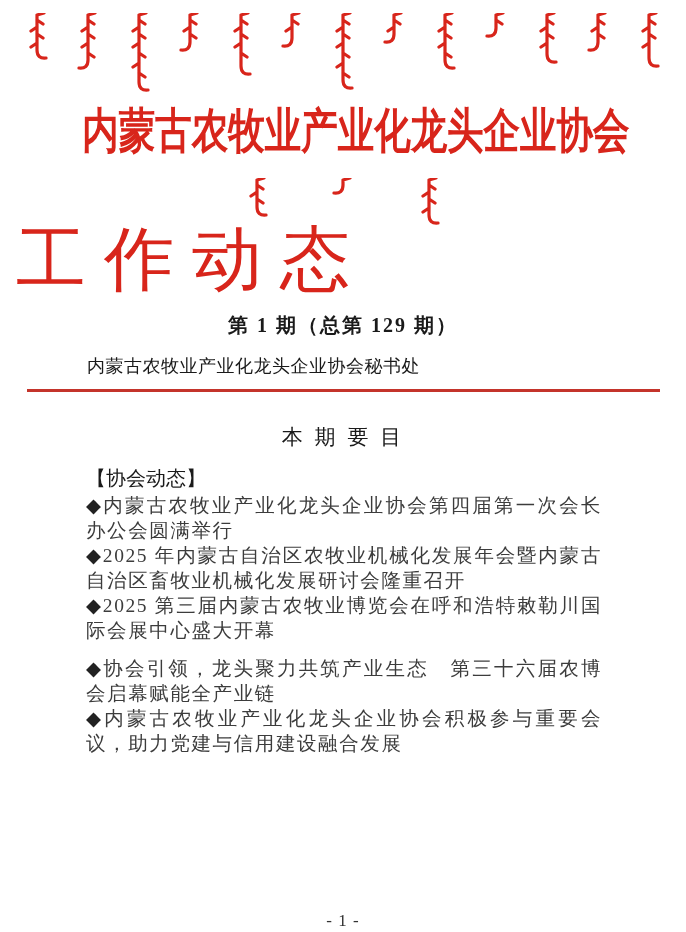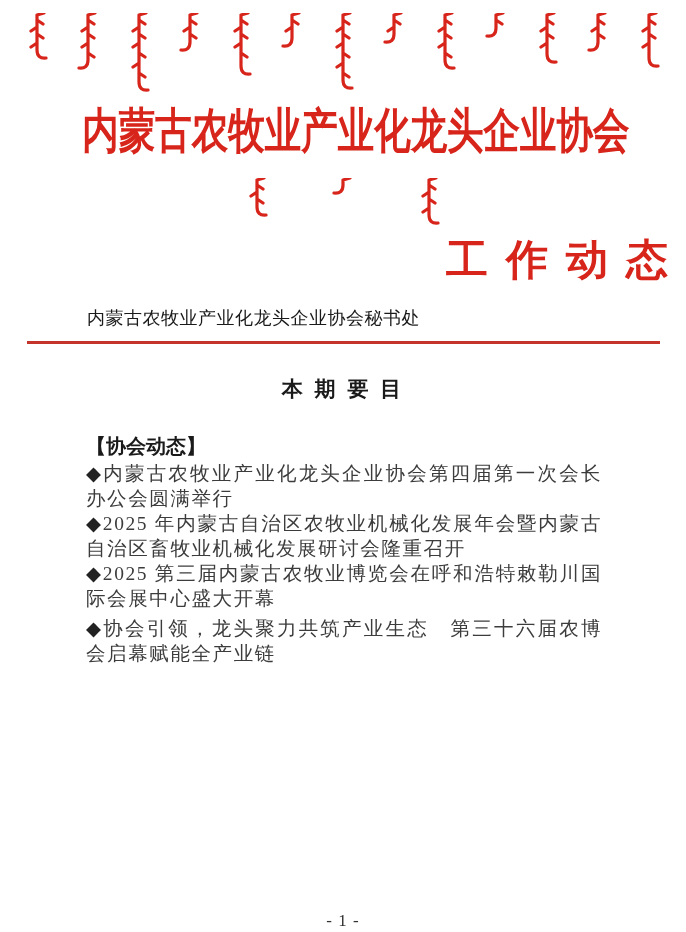--- a/index.html
+++ b/index.html
@@ -17,22 +17,22 @@
   
   .assoc-title{
     margin-top:11px;text-align:center;white-space:nowrap;
     font-size:48px;font-weight:bold;color:var(--red);
     transform:scaleX(0.76);transform-origin:center;
     line-height:50px;letter-spacing:0px;
   }
 
   
   .bulletin-title{
-    margin:2px 0 0 0;text-align:right;
-    font-size:42px;font-weight:bold;color:var(--red);
+    margin:2px 0 0 0;text-align:left;
+    font-size:70px;font-weight:normal;color:var(--red);
     letter-spacing:18px;padding-left:16px;line-height:60px;
   }
 
   .issue-line{
     margin-top:22px;text-align:center;
     font-size:20px;font-weight:bold;color:var(--ink);
     letter-spacing:2px;line-height:26px;
   }
 
   .publisher-row{
@@ -42,36 +42,36 @@
   }
 
   .red-rule{
     margin:11px auto 0 auto;width:633px;height:3px;
     background:var(--rule);border:none;
   }
 
   .contents-heading{
     margin-top:31px;text-align:center;
     font-family:"Liberation Sans","DejaVu Sans",sans-serif;
-    font-size:21px;font-weight:bold;color:var(--ink);
+    font-size:21px;font-weight:normal;color:var(--ink);
     letter-spacing:3px;line-height:28px;
   }
 
   .section-label{
-    margin-top:30px;padding-left:86px;
+    margin-top:14px;padding-left:86px;
     font-family:"Liberation Sans","DejaVu Sans",sans-serif;
-    font-size:20px;font-weight:bold;color:var(--ink);line-height:26px;
+    font-size:20px;font-weight:normal;color:var(--ink);line-height:26px;
   }
 
   .toc-list{padding:2px 84px 0 86px;}
   .toc-item{
     margin:0;font-size:19.5px;color:var(--body);
     line-height:25px;letter-spacing:1.6px;text-align:justify;
   }
-  .toc-item.gap-before{margin-top:5px;}
+  .toc-item.gap-before{margin-top:13px;}
   .bullet{color:#222;}
 
   .page-number{
     position:absolute;bottom:14px;left:0;width:100%;
     text-align:center;font-size:17px;color:#333;letter-spacing:1px;
   }
 </style>
 </head>
 <body>
 
@@ -128,33 +128,35 @@
       <svg width="30" height="18">
         <path d="M15 2 l7 -2 M15 2 V7 M15 7 q0 9 -9 8" fill="none" stroke="#d8251b" stroke-width="3.2" stroke-linecap="round"></path>
       </svg>
       <svg width="30" height="48">
         <path d="M15 2 l7 -2 M15 2 V37 M15 7 l6 4 M15 14 l-6 4 M15 21 l6 4 M15 30 l-6 4 M15 37 q0 9 9 8" fill="none" stroke="#d8251b" stroke-width="3.2" stroke-linecap="round"></path>
       </svg>
     </div>
 
   <h1 class="bulletin-title">工作动态</h1>
 
+  <div class="issue-line">第 1 期（总第 129 期）</div>
 
   <div class="publisher-row">
     <span>内蒙古农牧业产业化龙头企业协会秘书处</span>
   </div>
 
   <div class="red-rule"></div>
 
   <div class="contents-heading">本 期 要 目</div>
 
   <div class="section-label">【协会动态】</div>
 
   <div class="toc-list">
     <p class="toc-item"><span class="bullet">◆</span><span>内蒙古农牧业产业化龙头企业协会第四届第一次会长办公会圆满举行</span></p>
     <p class="toc-item"><span class="bullet">◆</span><span>2025 年内蒙古自治区农牧业机械化发展年会暨内蒙古自治区畜牧业机械化发展研讨会隆重召开</span></p>
     <p class="toc-item"><span class="bullet">◆</span><span>2025 第三届内蒙古农牧业博览会在呼和浩特敕勒川国际会展中心盛大开幕</span></p>
     <p class="toc-item gap-before"><span class="bullet">◆</span><span>协会引领，龙头聚力共筑产业生态　第三十六届农博会启幕赋能全产业链</span></p>
+    <p class="toc-item"><span class="bullet">◆</span><span>内蒙古农牧业产业化龙头企业协会积极参与重要会议，助力党建与信用建设融合发展</span></p>
   </div>
 
   <div class="page-number">- 1 -</div>
 
 </div>
 
 </body></html>

